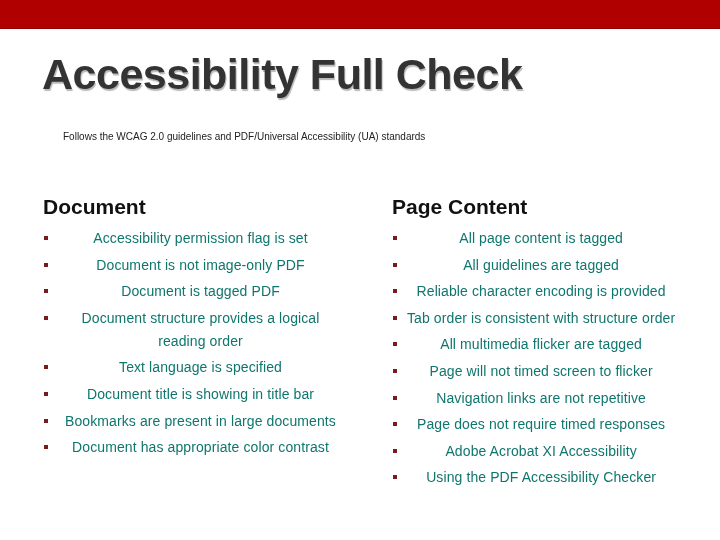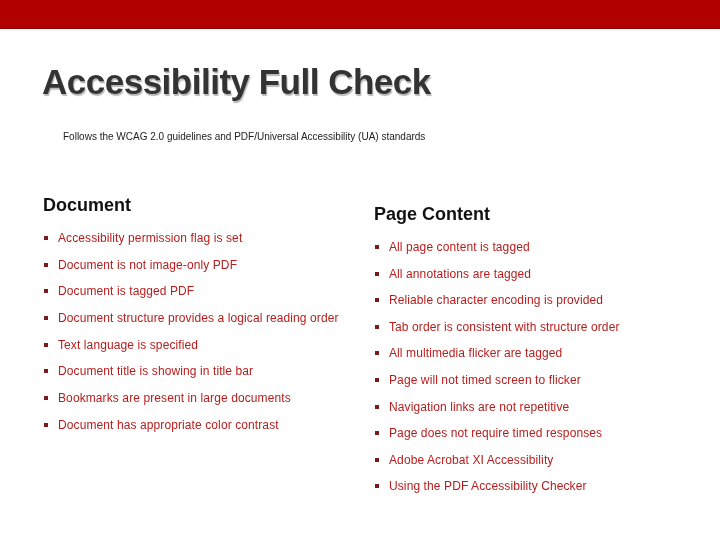--- a/index.html
+++ b/index.html
@@ -19,67 +19,68 @@
       position: absolute;
       left: 0; top: 0;
       width: 720px;
       height: 28px;
       background: #b00000;
       border-bottom: 1px solid #8f0000;
     }
     .slide-title {
       position: absolute;
       left: 42px;
-      top: 62px;
+      top: 50px;
       margin: 0;
-      font-size: 35px;
+      font-size: 43px;
       font-weight: bold;
       color: #333333;
       letter-spacing: -0.5px;
       text-shadow: 1px 2px 1px #b8b8b8;
       white-space: nowrap;
     }
     .subtitle {
       position: absolute;
       left: 63px;
       top: 131px;
       font-size: 10px;
       color: #222222;
       white-space: nowrap;
     }
     .col {
       position: absolute;
       top: 195px;
     }
     .col-left { left: 43px; width: 300px; }
-    .col-right { left: 374px; width: 320px; margin-top: 9px; }
+    .col-right { left: 392px; width: 320px; }
     .col-heading {
       margin: 0;
-      font-size: 18px;
+      font-size: 21px;
       font-weight: bold;
       color: #111111;
       height: 30px;
       white-space: nowrap;
     }
     ul.checklist {
       list-style: none;
       margin: 0;
       padding: 0;
       position: absolute;
       top: 32px;
       left: 0;
     }
     ul.checklist li {
       position: relative;
       padding-left: 15px;
-      font-size: 12px;
+      font-size: 14px;
       line-height: 22.5px;
       margin-bottom: 4.2px;
-      color: #b91c1c;
+      color: #0f766e;
       letter-spacing: 0.1px;
+      text-align: center;
     }
     .col-right ul.checklist li {
       line-height: 22px;
       margin-bottom: 4.6px;
       white-space: nowrap;
     }
     .bullet {
       position: absolute;
       left: 1px;
       top: 9px;
@@ -108,21 +109,21 @@
     <li><span class="bullet"></span><span>Document title is showing in title bar</span></li>
     <li><span class="bullet"></span><span>Bookmarks are present in large documents</span></li>
     <li><span class="bullet"></span><span>Document has appropriate color contrast</span></li>
   </ul>
 </div>
 
 <div class="col col-right">
   <h2 class="col-heading">Page Content</h2>
   <ul class="checklist">
     <li><span class="bullet"></span><span>All page content is tagged</span></li>
-    <li><span class="bullet"></span><span>All annotations are tagged</span></li>
+    <li><span class="bullet"></span><span>All guidelines are tagged</span></li>
     <li><span class="bullet"></span><span>Reliable character encoding is provided</span></li>
     <li><span class="bullet"></span><span>Tab order is consistent with structure order</span></li>
     <li><span class="bullet"></span><span>All multimedia flicker are tagged</span></li>
     <li><span class="bullet"></span><span>Page will not timed screen to flicker</span></li>
     <li><span class="bullet"></span><span>Navigation links are not repetitive</span></li>
     <li><span class="bullet"></span><span>Page does not require timed responses</span></li>
     <li><span class="bullet"></span><span>Adobe Acrobat XI Accessibility</span></li>
     <li><span class="bullet"></span><span>Using the PDF Accessibility Checker</span></li>
   </ul>
 </div>

